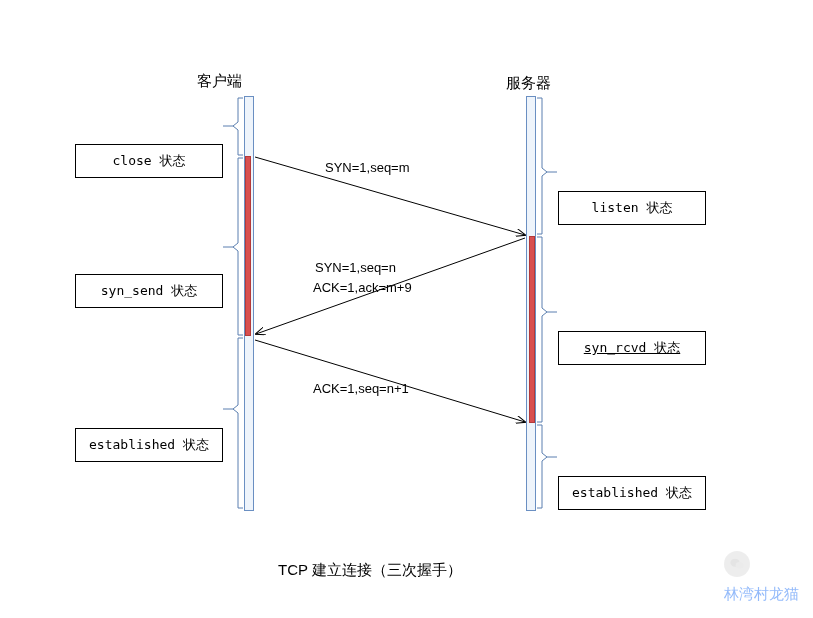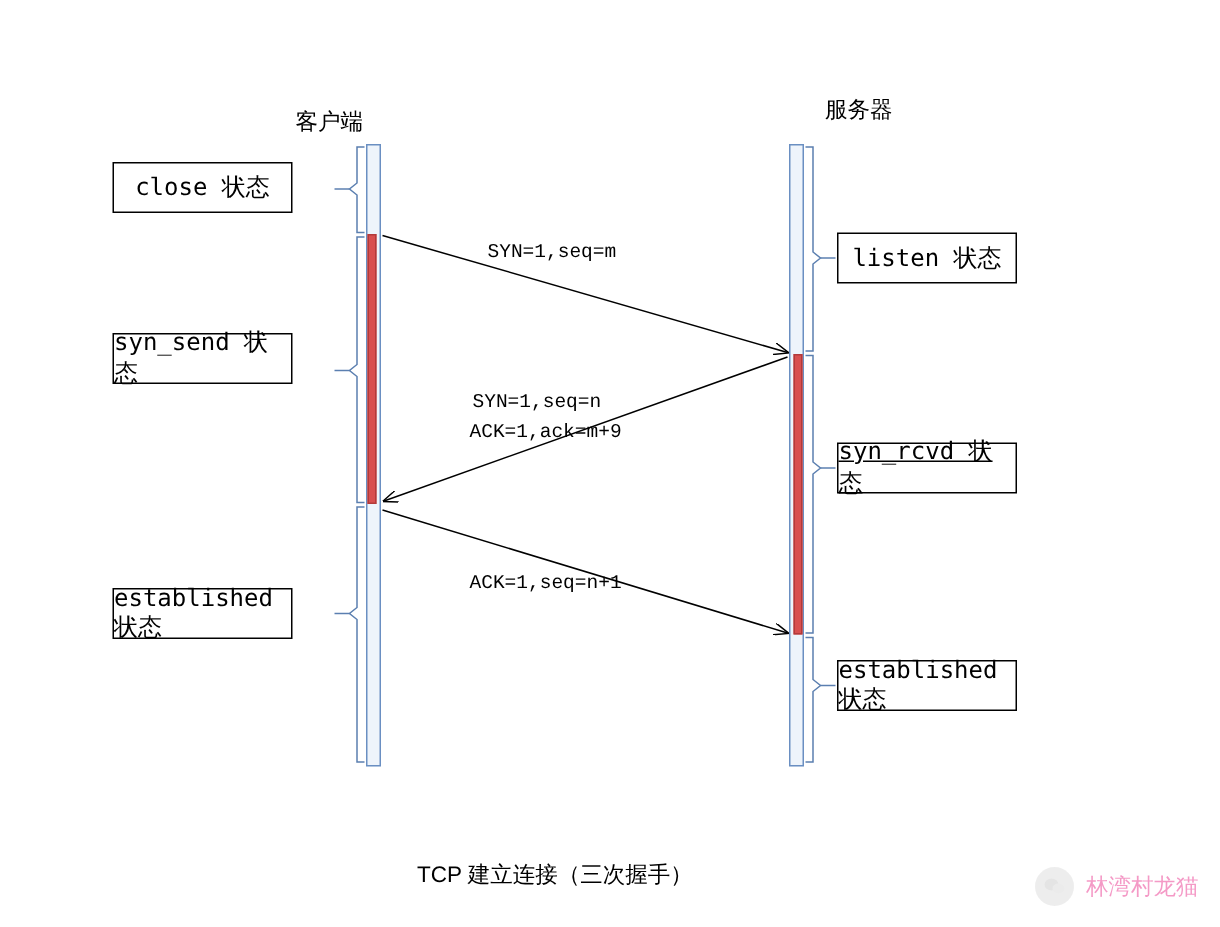--- a/index.html
+++ b/index.html
@@ -19,58 +19,60 @@
       font-size: 15px;
     }
     .lifeline {
       position: absolute;
       width: 10px;
       background: #eef4fb;
       border: 1px solid #6a8fc2;
     }
     .state-box {
       position: absolute;
-      width: 120px;
+      width: 148px;
       height: 34px;
       background: #fff;
       border: 1px solid #000;
       display: flex;
       align-items: center;
       justify-content: center;
       font-family: "Consolas", "Microsoft YaHei", monospace;
-      font-size: 16px;
+      font-size: 13px;
+      margin-top: 36px;
     }
     .red-span {
       position: absolute;
       width: 6px;
       background: #d94f4f;
       border: 1px solid #b33a3a;
     }
     .msg-label {
       position: absolute;
-      font-family: Liberation Mono, monospace;
+      font-family: Liberation Sans, sans-serif;
       font-size: 13px;
       text-align: center;
     }
     .caption {
       position: absolute;
       font-family: "Microsoft YaHei", sans-serif;
       font-size: 15px;
     }
     .watermark {
       position: absolute;
       right: 14px;
       bottom: 14px;
       display: flex;
-      align-items: center;
+      align-items: flex-start;
       gap: 8px;
       opacity: 0.55;
       font-family: "Microsoft YaHei", sans-serif;
       font-size: 15px;
-      color: #ec4899;
+      color: #3b82f6;
+      flex-direction: column;
     }
     .watermark .circle {
       width: 26px;
       height: 26px;
       border-radius: 50%;
       background: #e0e0e0;
       display: flex;
       align-items: center;
       justify-content: center;
       font-size: 14px;
@@ -80,30 +82,30 @@
       position: absolute;
       left: 0; top: 0;
       width: 813px; height: 618px;
       pointer-events: none;
     }
   </style>
 </head>
 <body>
 
 <div class="header-label" style="left:197px; top:72px;">客户端</div>
-<div class="header-label" style="left:506px; top:64px;margin-left:44px;">服务器</div>
+<div class="header-label" style="left:506px; top:74px;">服务器</div>
 
 <div class="lifeline" style="left:244px; top:96px; height:415px;"></div>
 <div class="lifeline" style="left:526px; top:96px; height:415px;"></div>
 
 <div class="red-span" style="left:245px; top:156px; height:180px;"></div>
 <div class="red-span" style="left:529px; top:236px; height:187px;"></div>
 
 <div class="state-box" style="left:75px; top:108px;">close 状态</div>
-<div class="state-box" style="left:75px; top:222px;">syn_send 状态</div>
+<div class="state-box" style="left:75px; top:238px;">syn_send 状态</div>
 <div class="state-box" style="left:75px; top:392px;">established 状态</div>
 
 <div class="state-box" style="left:558px; top:155px;text-align:center;">listen 状态</div>
 <div class="state-box" style="left:558px; top:295px;text-decoration:underline;">syn_rcvd 状态</div>
 <div class="state-box" style="left:558px; top:440px;">established 状态</div>
 
 <svg class="arrows">
   <defs>
     <marker id="arrowhead" markerWidth="10" markerHeight="8" refX="9" refY="4" orient="auto">
       <path d="M0,0 L10,4 L0,8" fill="none" stroke="#000" stroke-width="1"></path>
@@ -133,21 +135,21 @@
   <line x1="525" y1="238" x2="256" y2="334" stroke="#000" stroke-width="1" marker-end="url(#arrowhead)"></line>
 
   <line x1="255" y1="340" x2="525" y2="422" stroke="#000" stroke-width="1" marker-end="url(#arrowhead)"></line>
 </svg>
 
 <div class="msg-label" style="left:325px; top:160px;">SYN=1,seq=m</div>
 <div class="msg-label" style="left:315px; top:260px;">SYN=1,seq=n</div>
 <div class="msg-label" style="left:313px; top:280px;">ACK=1,ack=m+9</div>
 <div class="msg-label" style="left:313px; top:381px;">ACK=1,seq=n+1</div>
 
-<div class="caption" style="left:278px; top:574px;">TCP 建立连接（三次握手）</div>
+<div class="caption" style="left:278px; top:561px;">TCP 建立连接（三次握手）</div>
 
 <div class="watermark">
   <span class="circle">
     <svg width="16" height="16" viewBox="0 0 24 24" fill="none">
       <ellipse cx="9" cy="10" rx="7" ry="6" fill="#cfcfcf"></ellipse>
       <ellipse cx="16" cy="14" rx="6" ry="5" fill="#dcdcdc"></ellipse>
     </svg>
   </span>
   <span>林湾村龙猫</span>
 </div>

